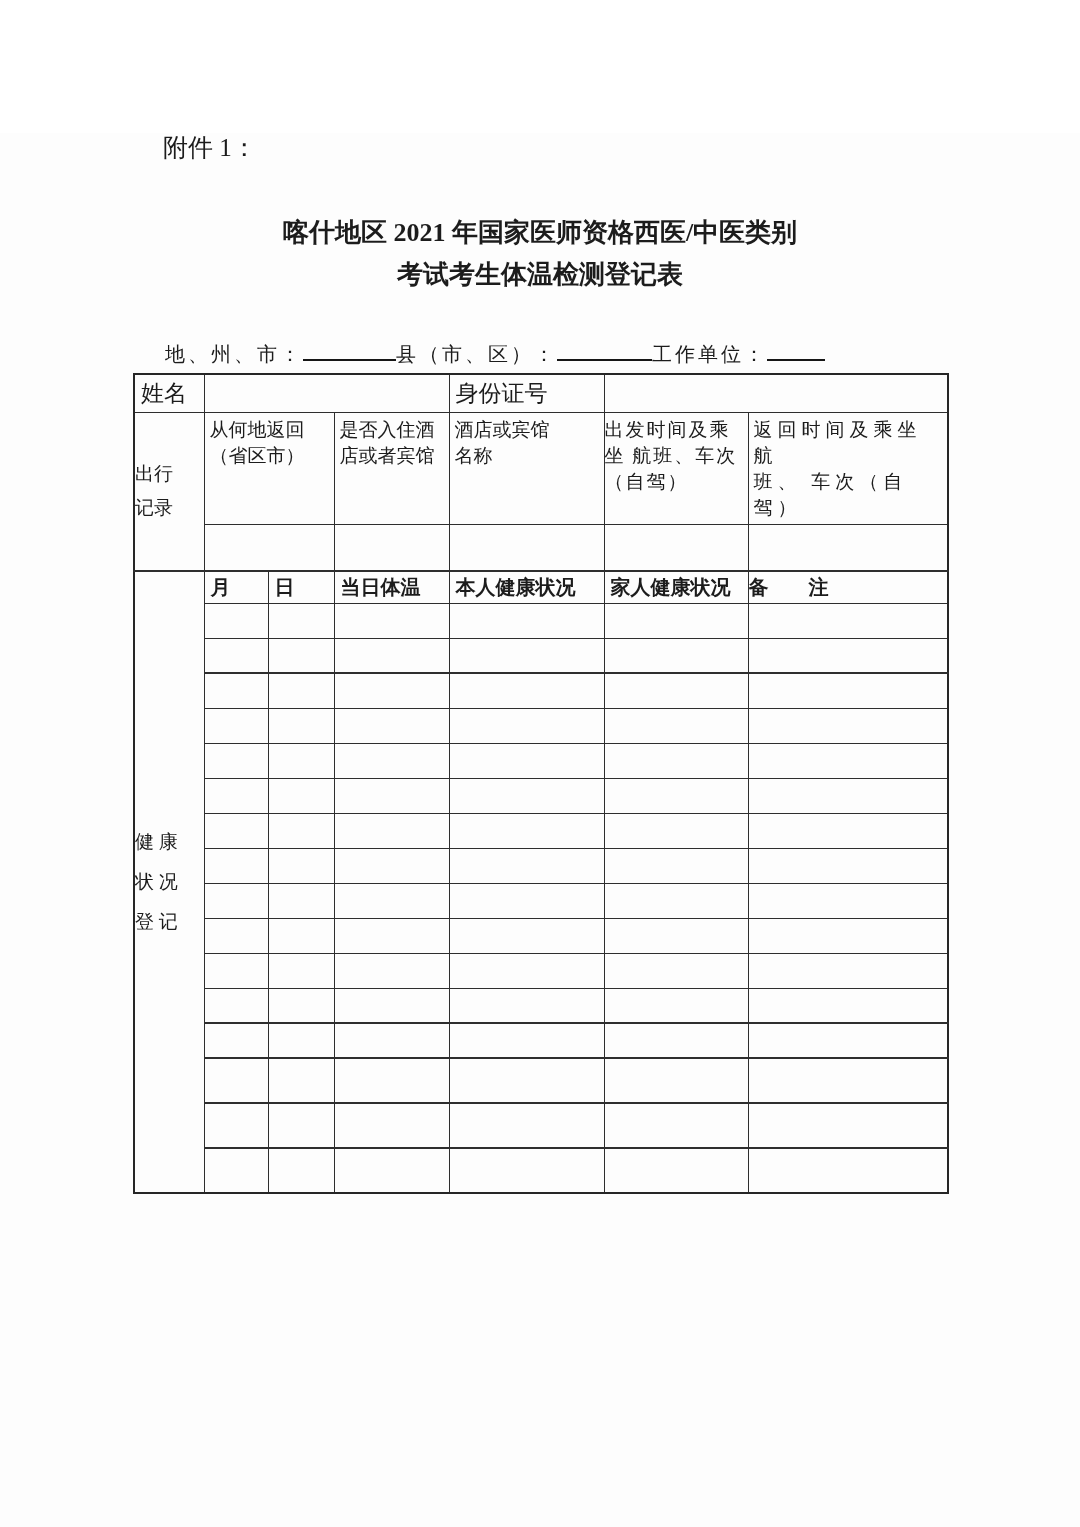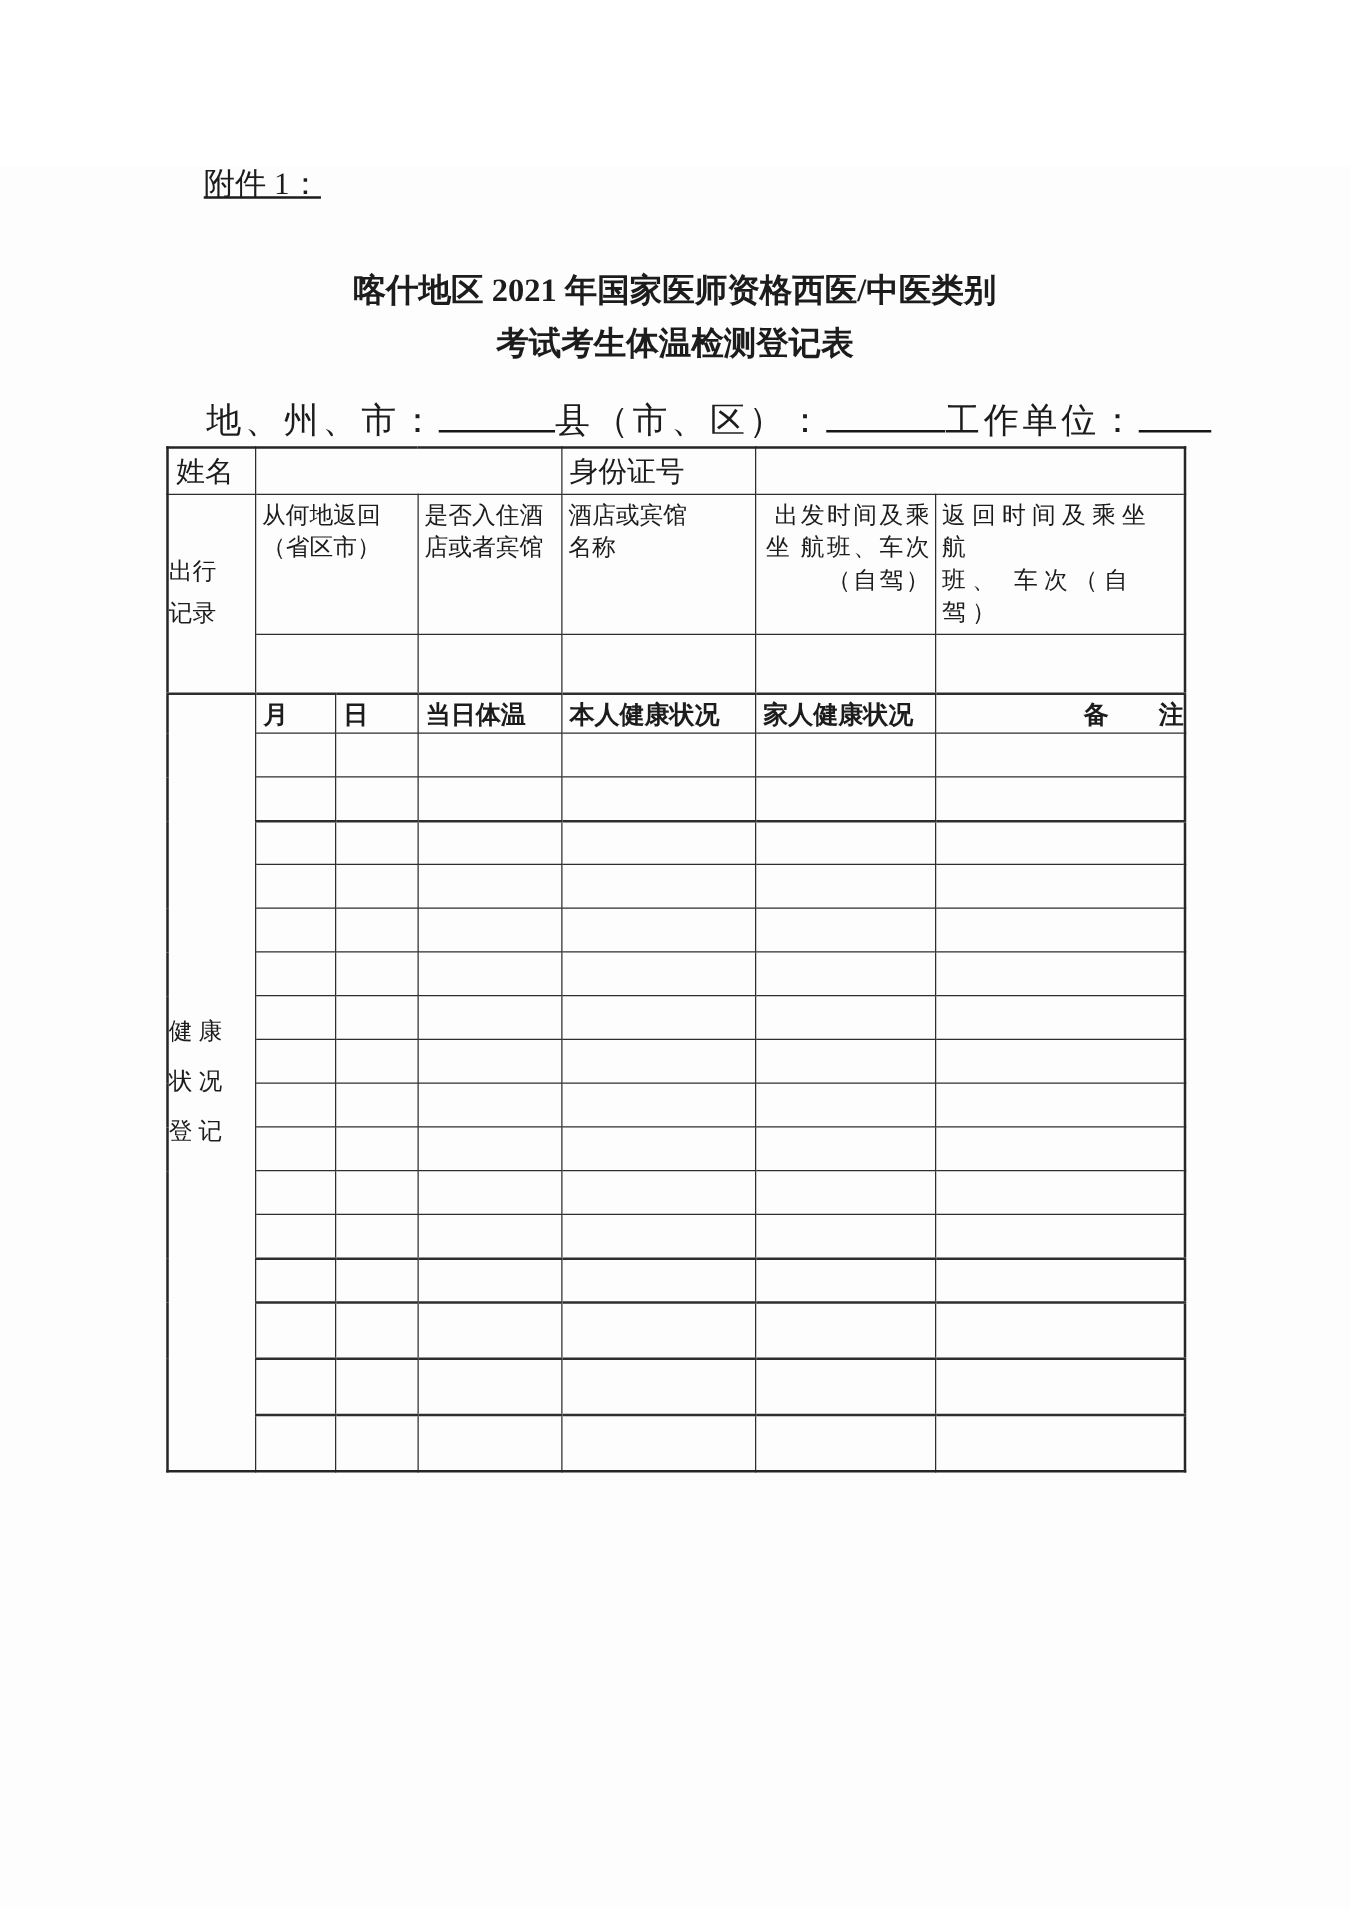--- a/index.html
+++ b/index.html
@@ -6,31 +6,31 @@
   body{
     width:1080px;height:1527px;
     background:#ffffff;
     font-family:"Liberation Serif","DejaVu Serif",serif;
     color:#1c1c1c;
     overflow:hidden;
   }
   .page{position:relative;width:1080px;height:1527px;background:#fdfdfd;}
   .attachment{
     margin:133px 0 0 163px;
-    font-size:25px;line-height:30px;text-decoration:underline;
+    font-size:25px;line-height:30px;
   }
   .title{
     margin:49px 0 0 0;
     text-align:center;
     font-size:26px;font-weight:bold;
     line-height:42px;
   }
   .region-line{
-    margin:24px 0 0 165px;
-    font-size:28px;line-height:32px;
+    margin:42px 0 0 165px;
+    font-size:20px;line-height:32px;
     letter-spacing:3px;
     white-space:nowrap;
   }
   .fill{
     display:inline-block;
     height:0.85em;
     border-bottom:2px solid #161616;
     vertical-align:baseline;
   }
   table.form{
@@ -59,21 +59,21 @@
   td.seclbl{
     font-size:23px;
     padding-left:6px;
     line-height:34px;
   }
   td.hl{
     vertical-align:top;
     padding-top:52px;
     line-height:40px;
   }
-  td.ctr{text-align:right;padding-left:0 !important;}
+  td.ctr{text-align:left;padding-left:0 !important;}
   td.ls5{letter-spacing:5px;margin-top:28px;}
   td.ls2{letter-spacing:2px;}
   tr.r-tempty{height:47px;}
   tr.r-hhead{height:32px;}
   tr.r-hhead td.hh{
     font-weight:bold;
     font-size:20px;
     padding-left:6px;
   }
   tr.r-hhead td{border-top-width:2px;}

